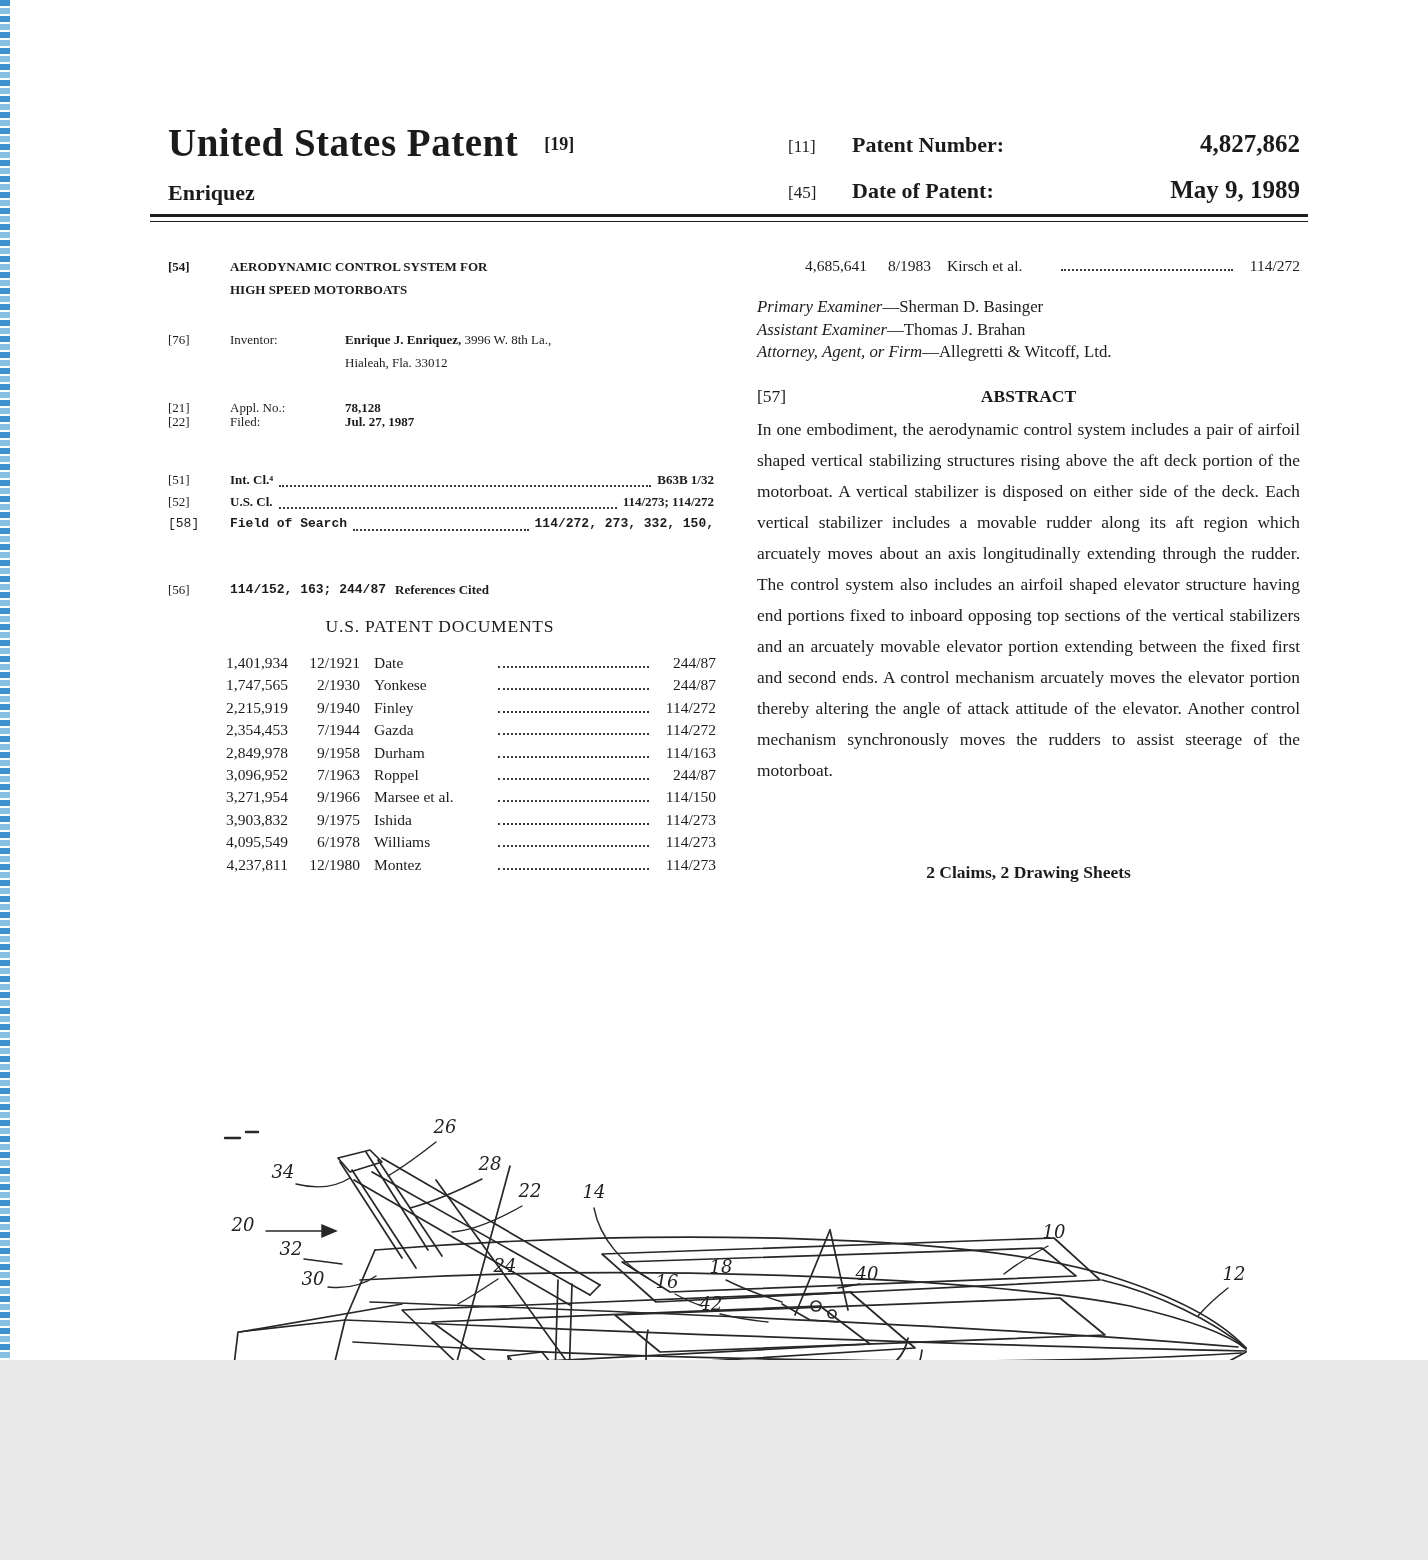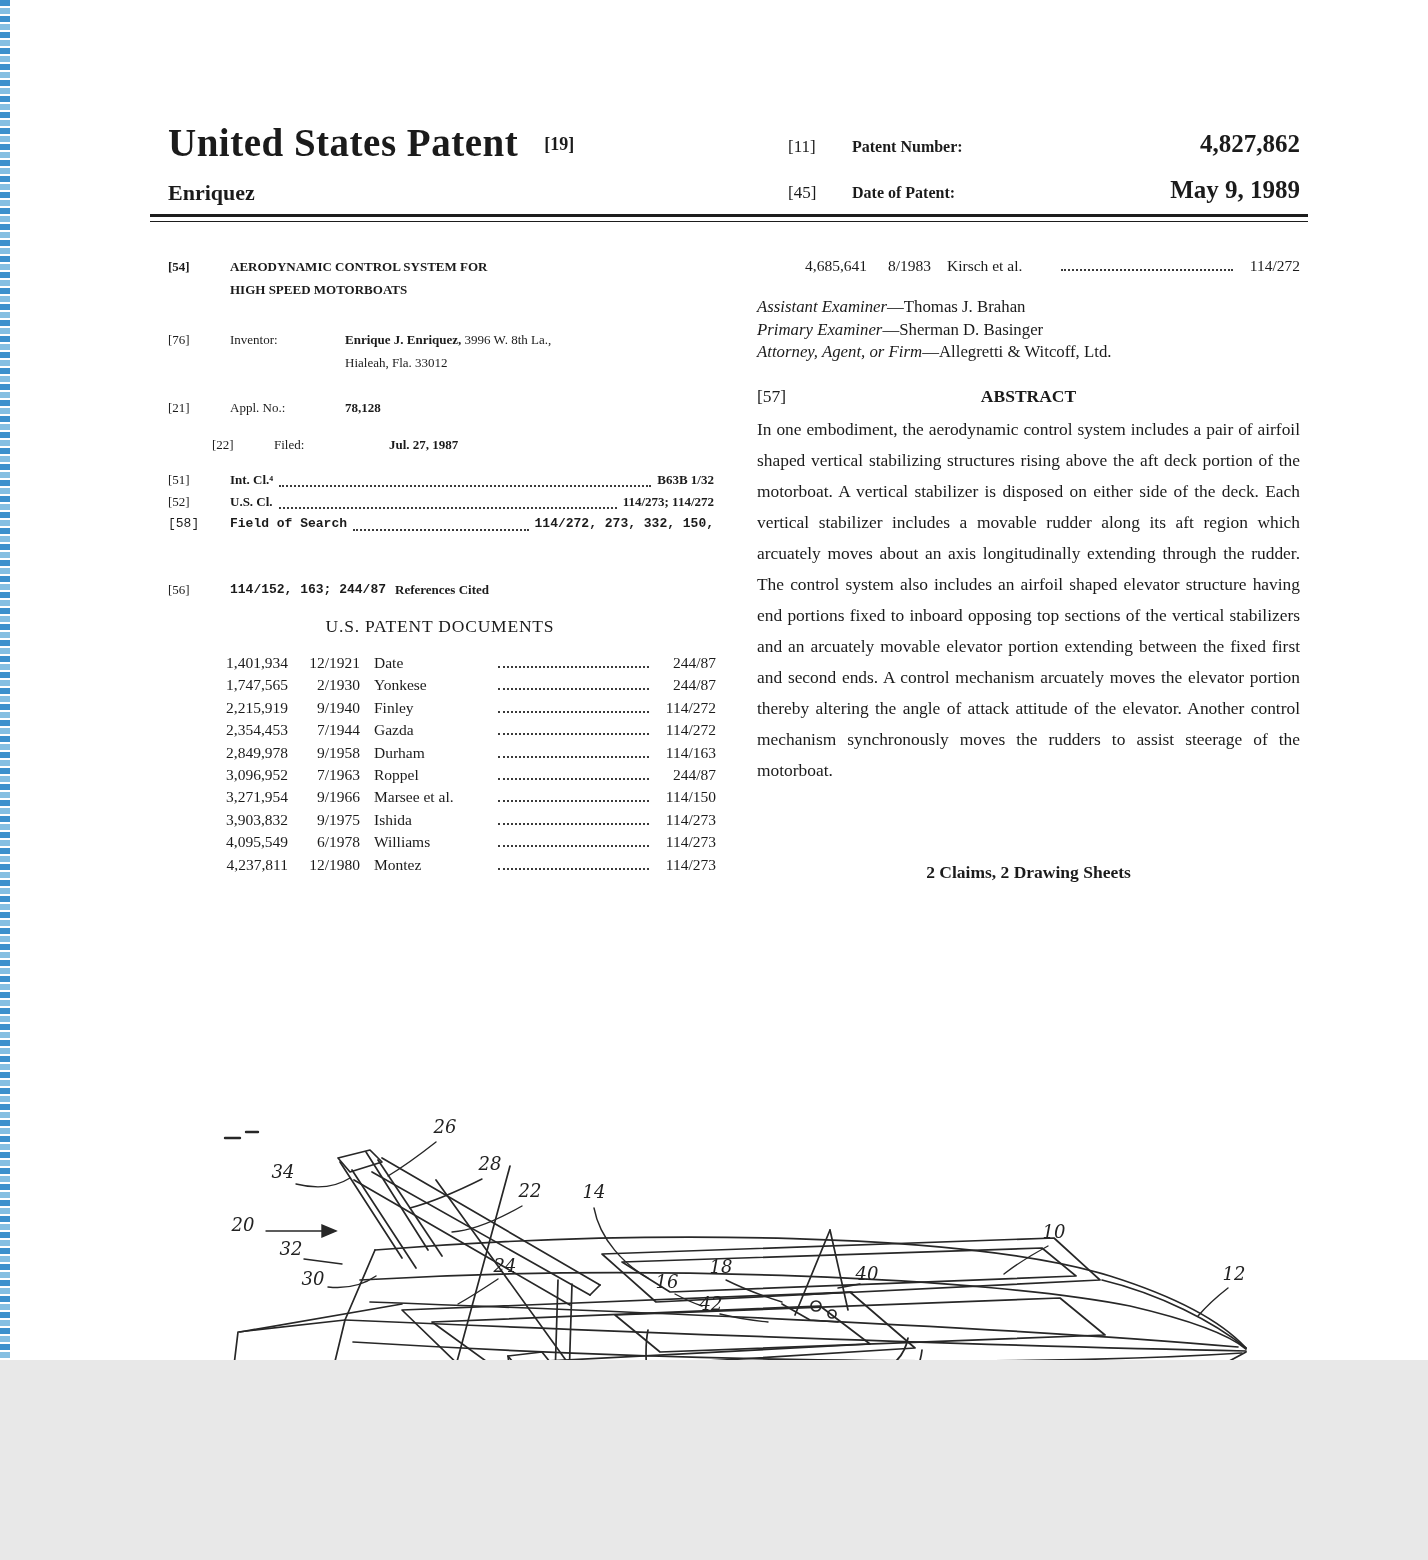--- a/index.html
+++ b/index.html
@@ -18,21 +18,21 @@
   }
   .abs{position:absolute;}
   .b{font-weight:bold;}
   .i{font-style:italic;}
   
   .main-title{font-size:39px;font-weight:bold;letter-spacing:0.5px;}
   .title-code{font-size:18px;font-weight:bold;margin-left:26px;vertical-align:6px;}
   .party{font-size:22px;font-weight:bold;}
   .hdr-row{position:absolute;left:788px;width:512px;display:flex;align-items:baseline;}
   .hdr-code{font-size:17px;width:64px;}
-  .hdr-label{font-size:16px;font-weight:bold;flex:1;}
+  .hdr-label{font-size:22px;font-weight:bold;flex:1;}
   .hdr-value{font-size:25px;font-weight:bold;text-align:right;}
   .rule{position:absolute;left:150px;top:214px;width:1158px;height:4px;
         border-top:3px solid #1d1d1d;border-bottom:1px solid #1d1d1d;}
   
   .field{position:absolute;left:168px;width:546px;font-size:13px;line-height:23px;}
   .field .code{position:absolute;left:0;top:0;}
   .field .fbody{margin-left:62px;}
   .lab-val{display:flex;}
   .lab-val .flab{width:115px;flex:none;}
   .dotline{display:flex;align-items:flex-end;}
@@ -90,21 +90,21 @@
   </div>
 
   <div class="field" style="top:396px;">
     <span class="code">[21]</span>
     <div class="fbody lab-val">
       <span class="flab">Appl. No.:</span>
       <span class="b">78,128</span>
     </div>
   </div>
 
-  <div class="field" style="top:433px;margin-left:44px;">
+  <div class="field" style="top:410px;">
     <span class="code">[22]</span>
     <div class="fbody lab-val">
       <span class="flab">Filed:</span>
       <span class="b">Jul. 27, 1987</span>
     </div>
   </div>
 
   <div class="field" style="top:468px;">
     <span class="code">[51]</span>
     <div class="fbody dotline">
@@ -230,22 +230,22 @@
       <span class="ref-num">4,685,641</span>
       <span class="ref-date">8/1983</span>
       <span></span>
       <span class="ref-name">Kirsch et al.</span>
       <span class="ref-dots"></span>
       <span class="ref-cls">114/272</span>
     </div>
   </div>
 
   <div class="abs" style="left:757px;top:296px;width:543px;font-size:16.8px;line-height:22.6px;">
+    <div><span class="i">Primary Examiner</span><span>—Sherman D. Basinger</span></div>
     <div><span class="i">Assistant Examiner</span><span>—Thomas J. Brahan</span></div>
-    <div><span class="i">Primary Examiner</span><span>—Sherman D. Basinger</span></div>
     <div><span class="i">Attorney, Agent, or Firm</span><span>—Allegretti &amp; Witcoff, Ltd.</span></div>
   </div>
 
   <div class="abs" style="left:757px;top:386px;width:543px;font-size:17.5px;">
     <span class="abs" style="left:0;top:0;">[57]</span>
     <div class="center b">ABSTRACT</div>
   </div>
 
   <div class="abs abstract-text" style="left:757px;top:414px;width:543px;">In one embodiment, the aerodynamic control system includes a pair of airfoil shaped vertical stabilizing structures rising above the aft deck portion of the motorboat. A vertical stabilizer is disposed on either side of the deck. Each vertical stabilizer includes a movable rudder along its aft region which arcuately moves about an axis longitudinally extending through the rudder. The control system also includes an airfoil shaped elevator structure having end portions fixed to inboard opposing top sections of the vertical stabilizers and an arcuately movable elevator portion extending between the fixed first and second ends. A control mechanism arcuately moves the elevator portion thereby altering the angle of attack attitude of the elevator. Another control mechanism synchronously moves the rudders to assist steerage of the motorboat.</div>
 

